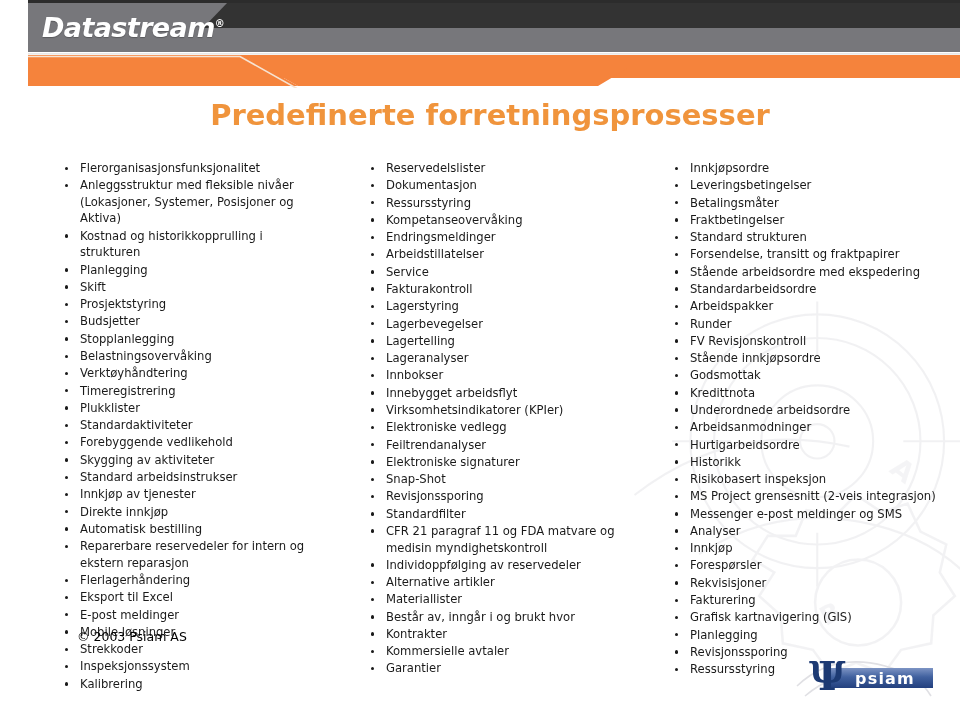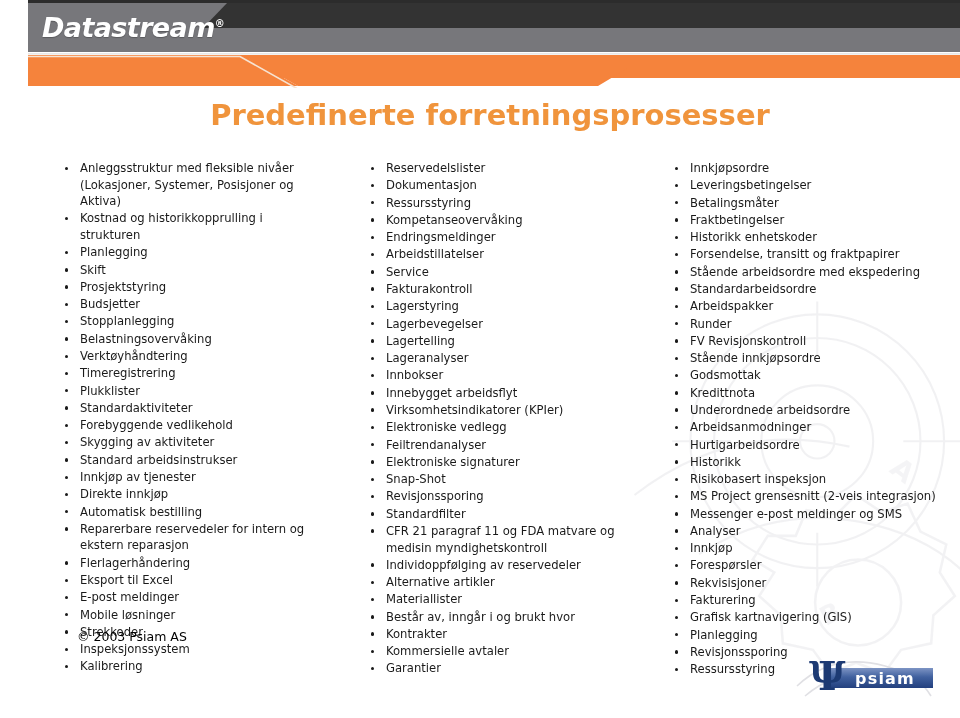--- a/index.html
+++ b/index.html
@@ -191,20 +191,21 @@
     <g fill="#e2e2e6">
       <text x="296" y="178" font-family="'DejaVu Sans', sans-serif" font-size="26" font-weight="bold" transform="rotate(38 296 178)">A</text>
       <text x="238" y="322" font-family="'DejaVu Sans', sans-serif" font-size="24" font-weight="bold" transform="rotate(-28 238 322)">B</text>
     </g>
   </svg>
 
   <div class="columns">
 
     <div class="col col-1">
       <ul class="bullets">
+          <li>Flerorganisasjonsfunksjonalitet</li>
           <li>Anleggsstruktur med fleksible nivåer (Lokasjoner, Systemer, Posisjoner og Aktiva)</li>
           <li>Kostnad og historikkopprulling i strukturen</li>
           <li>Planlegging</li>
           <li>Skift</li>
           <li>Prosjektstyring</li>
           <li>Budsjetter</li>
           <li>Stopplanlegging</li>
           <li>Belastningsovervåking</li>
           <li>Verktøyhåndtering</li>
           <li>Timeregistrering</li>
@@ -260,21 +261,21 @@
           <li>Garantier</li>
         </ul>
     </div>
 
     <div class="col col-3">
       <ul class="bullets">
           <li>Innkjøpsordre</li>
           <li>Leveringsbetingelser</li>
           <li>Betalingsmåter</li>
           <li>Fraktbetingelser</li>
-          <li>Historikk enhetskoder</li>
+          <li>Standard strukturen</li>
           <li>Forsendelse, transitt og fraktpapirer</li>
           <li>Stående arbeidsordre med ekspedering</li>
           <li>Standardarbeidsordre</li>
           <li>Arbeidspakker</li>
           <li>Runder</li>
           <li>FV Revisjonskontroll</li>
           <li>Stående innkjøpsordre</li>
           <li>Godsmottak</li>
           <li>Kredittnota</li>
           <li>Underordnede arbeidsordre</li>

